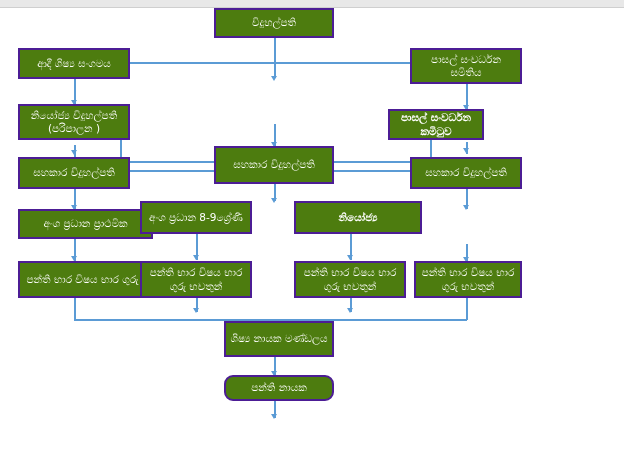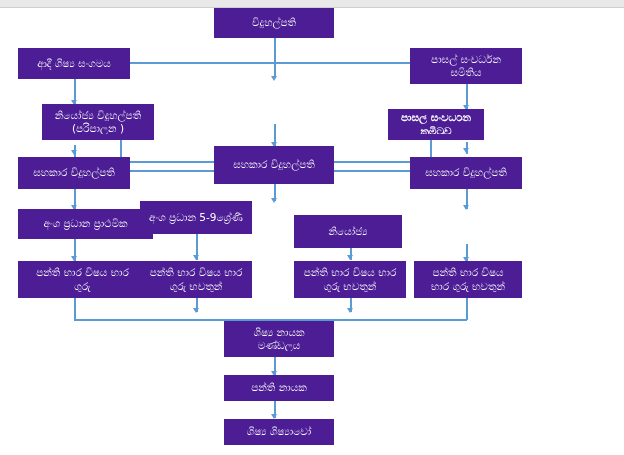--- a/index.html
+++ b/index.html
@@ -21,22 +21,22 @@
     position: absolute;
     left: 0; top: 0;
     width: 624px;
     height: 7px;
     background: #e8e8e8;
     border-bottom: 1px solid #cfcfcf;
   }
   .node {
     position: absolute;
     box-sizing: border-box;
-    background: #4c1d95;
-    border: 6px solid #4c1d95;
+    background: #4d7c0f;
+    border: 2px solid #4c1d95;
     color: #ffffff;
     font-size: 10.5px;
     line-height: 1.25;
     text-align: center;
     display: flex;
     align-items: center;
     justify-content: center;
     padding: 2px 3px;
     z-index: 3;
     overflow: hidden;
@@ -135,45 +135,44 @@
 
   <div class="line v" style="left:274px; top:401px; height:17px;"></div>
   <div class="arrow" style="left:271px; top:414px;"></div>
 
   <div class="node" style="left:214px; top:8px; width:120px; height:30px;">විදුහල්පති</div>
 
   <div class="node" style="left:18px; top:48px; width:112px; height:31px;">ආදී ශිෂ්‍ය සංගමය</div>
 
   <div class="node" style="left:410px; top:48px; width:112px; height:36px;">පාසල් සංවර්ධන සමිතිය</div>
 
-  <div class="node" style="left:18px; top:104px; width:112px; height:36px;margin-left:24px;">නියෝජ්‍ය විදුහල්පති (පරිපාලන )</div>
+  <div class="node" style="left:18px; top:104px; width:112px; height:36px;">නියෝජ්‍ය විදුහල්පති (පරිපාලන )</div>
 
 
   <div class="node" style="left:388px; top:109px; width:96px; height:31px;font-weight:bold;">පාසල් සංවර්ධන කමිටුව</div>
 
   <div class="node" style="left:214px; top:146px; width:120px; height:38px;">සහකාර විදුහල්පති</div>
 
   <div class="node" style="left:18px; top:157px; width:112px; height:32px;">සහකාර විදුහල්පති</div>
 
   <div class="node" style="left:410px; top:157px; width:112px; height:32px;">සහකාර විදුහල්පති</div>
 
   <div class="node" style="left:18px; top:209px; width:135px; height:30px;">අංශ ප්‍රධාන ප්‍රාථමික</div>
 
-  <div class="node" style="left:140px; top:201px; width:112px; height:33px;">අංශ ප්‍රධාන 5-9ශ්‍රේණි</div>
+  <div class="node" style="left:140px; top:201px; width:112px; height:33px;">අංශ ප්‍රධාන 8-9ශ්‍රේණි</div>
 
-  <div class="node" style="left:294px; top:215px; width:108px; height:33px;">නියෝජ්‍ය</div>
+  <div class="node" style="left:294px; top:201px; width:128px; height:33px;font-weight:bold;">නියෝජ්‍ය</div>
 
 
   <div class="node" style="left:18px; top:261px; width:129px; height:37px;">පන්ති භාර විෂය භාර ගුරු</div>
 
   <div class="node" style="left:140px; top:261px; width:112px; height:37px;">පන්ති භාර විෂය භාර ගුරු භවතුන්</div>
 
   <div class="node" style="left:294px; top:261px; width:112px; height:37px;">පන්ති භාර විෂය භාර ගුරු භවතුන්</div>
 
   <div class="node" style="left:414px; top:261px; width:108px; height:37px;">පන්ති භාර විෂය භාර ගුරු භවතුන්</div>
 
   <div class="node" style="left:224px; top:321px; width:110px; height:36px;">ශිෂ්‍ය නායක මණ්ඩලය</div>
 
-  <div class="node" style="left:224px; top:375px; width:110px; height:26px;">පන්ති නායක</div>
+  <div class="node" style="left:224px; top:375px; width:110px; height:26px;border-radius:9px;">පන්ති නායක</div>
 
-  <div class="node" style="left:224px; top:419px; width:110px; height:26px;">ශිෂ්‍ය ශිෂ්‍යාවෝ</div>
 
 </div>
 
 </body></html>

